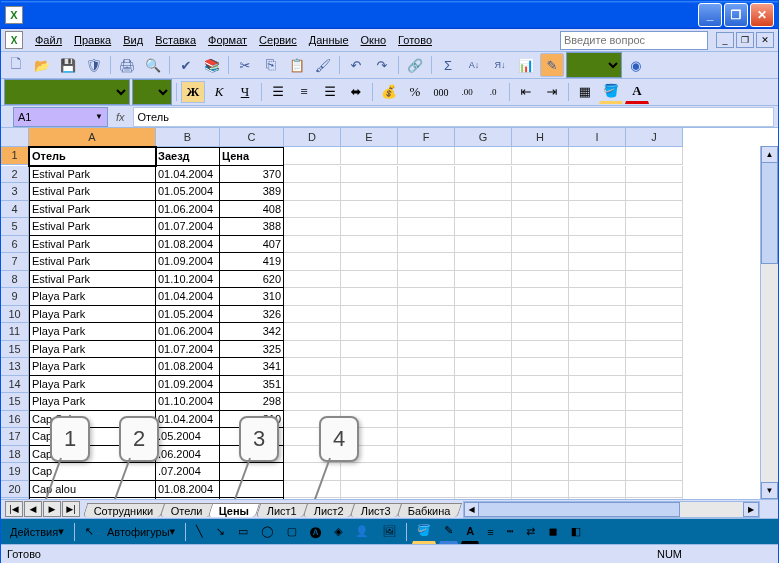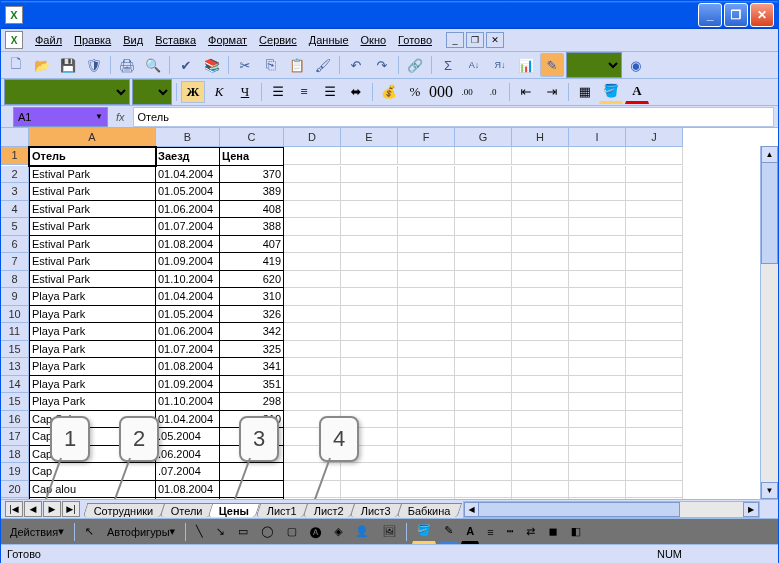--- a/index.html
+++ b/index.html
@@ -18,21 +18,21 @@
 .mdi-controls{display:flex;margin-left:6px}
 .mdibtn{width:16px;height:14px;margin-left:2px;border:1px solid #7a9ad0;background:#d6dff7;font-size:9px;display:flex;align-items:center;justify-content:center}
 .toolbar{height:26px;background:#d6dff7;border-bottom:1px solid #9ebae6;display:flex;align-items:center;padding:0 3px;gap:2px}
 .tbtn{width:22px;height:22px;border:1px solid transparent;display:flex;align-items:center;justify-content:center;font-size:13px;color:#3b5998;border-radius:2px}
 .tsep{width:1px;height:18px;background:#9ebae6;margin:0 2px}
 .tsel{height:19px;border:1px solid #7a9ad0;background:#4d7c0f;font-size:14px;padding:12px 2px}
 .fmtbar{height:26px;background:#d6dff7;border-bottom:1px solid #9ebae6;display:flex;align-items:center;padding:0 3px;gap:2px}
 .fbtn{width:22px;height:20px;border:1px solid transparent;display:flex;align-items:center;justify-content:center;font-family:"Times New Roman";font-size:13px}
 .fbtn.active{border:1px solid #a8c0e8;background:#f7d98e}
 .fmlrow{height:21px;background:#d6dff7;border-bottom:1px solid #9ebae6;display:flex;align-items:center}
-.namebox{width:85px;height:18px;border:1px solid #7a9ad0;background:#8b5cf6;margin-left:12px;padding:0 4px;display:flex;align-items:center}
+.namebox{width:85px;height:18px;border:1px solid #7a9ad0;background:#c4b5fd;margin-left:12px;padding:0 4px;display:flex;align-items:center}
 .fxlabel{margin:0 8px;font-style:italic;color:#555}
 .formulabar{flex:1;height:18px;border:1px solid #b5c7e8;background:#fff;padding:0 4px;display:flex;align-items:center;margin-right:4px}
 .gridwrap{position:relative;height:371px;background:#fff;overflow:hidden}
 .grid{display:grid;grid-template-columns:28px 127px 64px 64px repeat(7,57px);font-size:11px}
 .corner{background:#d6dff7;border-right:1px solid #9ebae6;border-bottom:1px solid #9ebae6;height:18px}
 .colh{background:#d6dff7;border-right:1px solid #9ebae6;border-bottom:1px solid #9ebae6;text-align:center;height:18px;line-height:18px;color:#2f2f2f}
 .colh.sel{background:#f7b15d}
 .rowh{background:#d6dff7;border-right:1px solid #9ebae6;border-bottom:1px solid #9ebae6;text-align:center;height:16.5px;line-height:17px;color:#2f2f2f}
 .cell{border-right:1px solid #d4d4d4;border-bottom:1px solid #d4d4d4;height:16.5px;line-height:17px;padding:0 2px;overflow:hidden;white-space:nowrap}
 .cell.b{border-right:1px solid #000;border-bottom:1px solid #000}
@@ -45,21 +45,21 @@
 .tabnav{display:flex;margin-left:4px}
 .tabnavb{width:16px;height:14px;border:1px solid #888;background:#e8e8e8;font-size:9px;display:flex;align-items:center;justify-content:center;margin-right:1px}
 .tabs{display:flex;margin-left:4px;font-size:11px;position:relative;top:1px}
 .tab{padding:1px 8px 0;border:1px solid #888;border-bottom:none;background:#fff;margin-right:-1px;border-radius:0 0 4px 4px;transform:skewX(-18deg)}
 .tab span{display:inline-block;transform:skewX(18deg)}
 .tab.active{background:#fff;font-weight:bold}
 .tab.inactive{background:#e4e4e4}
 .hscroll{flex:1;height:15px;background:#e8e8e8;border:1px solid #9ebae6;margin:0 18px 0 4px;position:relative}
 .hscroll .thumb{position:absolute;left:14px;top:0;height:13px;width:200px;background:#c4d4f5;border:1px solid #7a9ad0}
 .hscroll .arr{position:absolute;top:0;width:14px;height:13px;background:#d6dff7;border:1px solid #7a9ad0;font-size:8px;display:flex;align-items:center;justify-content:center}
-.drawbar{height:25px;background:#737373;border-top:1px solid #9ebae6;display:flex;align-items:center;padding:0 4px;gap:3px}
+.drawbar{height:25px;background:#0369a1;border-top:1px solid #9ebae6;display:flex;align-items:center;padding:0 4px;gap:3px}
 .dbtn{height:20px;padding:0 4px;border:1px solid transparent;display:flex;align-items:center;font-size:11px}
 .statusbar{height:18px;background:#d6dff7;border-top:1px solid #9ebae6;display:flex;align-items:center;padding:0 6px;font-size:11px}
 .statusbar .numbox{margin-left:auto;margin-right:90px}
 .callout{position:absolute;z-index:10}
 .callout .box{width:36px;height:42px;background:#fafafa;border:2px solid #888;border-radius:8px;display:flex;align-items:center;justify-content:center;font-size:22px;color:#444;box-shadow:2px 2px 4px rgba(0,0,0,0.25)}
 .callout .tail{position:absolute;width:2px;height:55px;background:#888;top:42px;left:10px;transform:rotate(20deg);transform-origin:top}
 .vscroll{position:absolute;right:0;top:18px;bottom:0;width:17px;background:#e8e8e8;border-left:1px solid #9ebae6}
 .vscroll .arr{height:15px;background:#d6dff7;border:1px solid #7a9ad0;font-size:8px;display:flex;align-items:center;justify-content:center}
 .vscroll .thumb{position:absolute;top:16px;left:0;width:15px;height:100px;background:#c4d4f5;border:1px solid #7a9ad0}
 </style>
@@ -79,20 +79,21 @@
   <div class="menuicon">X</div>
   <div class="menu-item"><u>Файл</u></div>
   <div class="menu-item"><u>Правка</u></div>
   <div class="menu-item"><u>Вид</u></div>
   <div class="menu-item"><u>Вставка</u></div>
   <div class="menu-item"><u>Формат</u></div>
   <div class="menu-item"><u>Сервис</u></div>
   <div class="menu-item"><u>Данные</u></div>
   <div class="menu-item"><u>Окно</u></div>
   <div class="menu-item"><u>Готово</u></div>
+  <input class="askbox" placeholder="Введите вопрос" style="">
   <div class="mdi-controls">
    <div class="mdibtn">_</div>
    <div class="mdibtn">❐</div>
    <div class="mdibtn">✕</div>
   </div>
  </div>
 
  <div class="toolbar">
   <div class="tbtn">🗋</div>
   <div class="tbtn">📂</div>
@@ -138,21 +139,21 @@
         <u>Ч</u>
       </div>
   <div class="tsep"></div>
   <div class="fbtn">☰</div>
   <div class="fbtn">≡</div>
   <div class="fbtn">☰</div>
   <div class="fbtn">⬌</div>
   <div class="tsep"></div>
   <div class="fbtn">💰</div>
   <div class="fbtn">%</div>
-  <div class="fbtn" style="font-size:16px">000</div>
+  <div class="fbtn" style="font-size:10px">000</div>
   <div class="fbtn" style="font-size:9px">.00</div>
   <div class="fbtn" style="font-size:9px">.0</div>
   <div class="tsep"></div>
   <div class="fbtn">⇤</div>
   <div class="fbtn">⇥</div>
   <div class="tsep"></div>
   <div class="fbtn">▦</div>
   <div class="fbtn" style="border-bottom:3px solid #ffd060">🪣</div>
   <div class="fbtn" style="border-bottom:3px solid #d00">
         <b>A</b>

